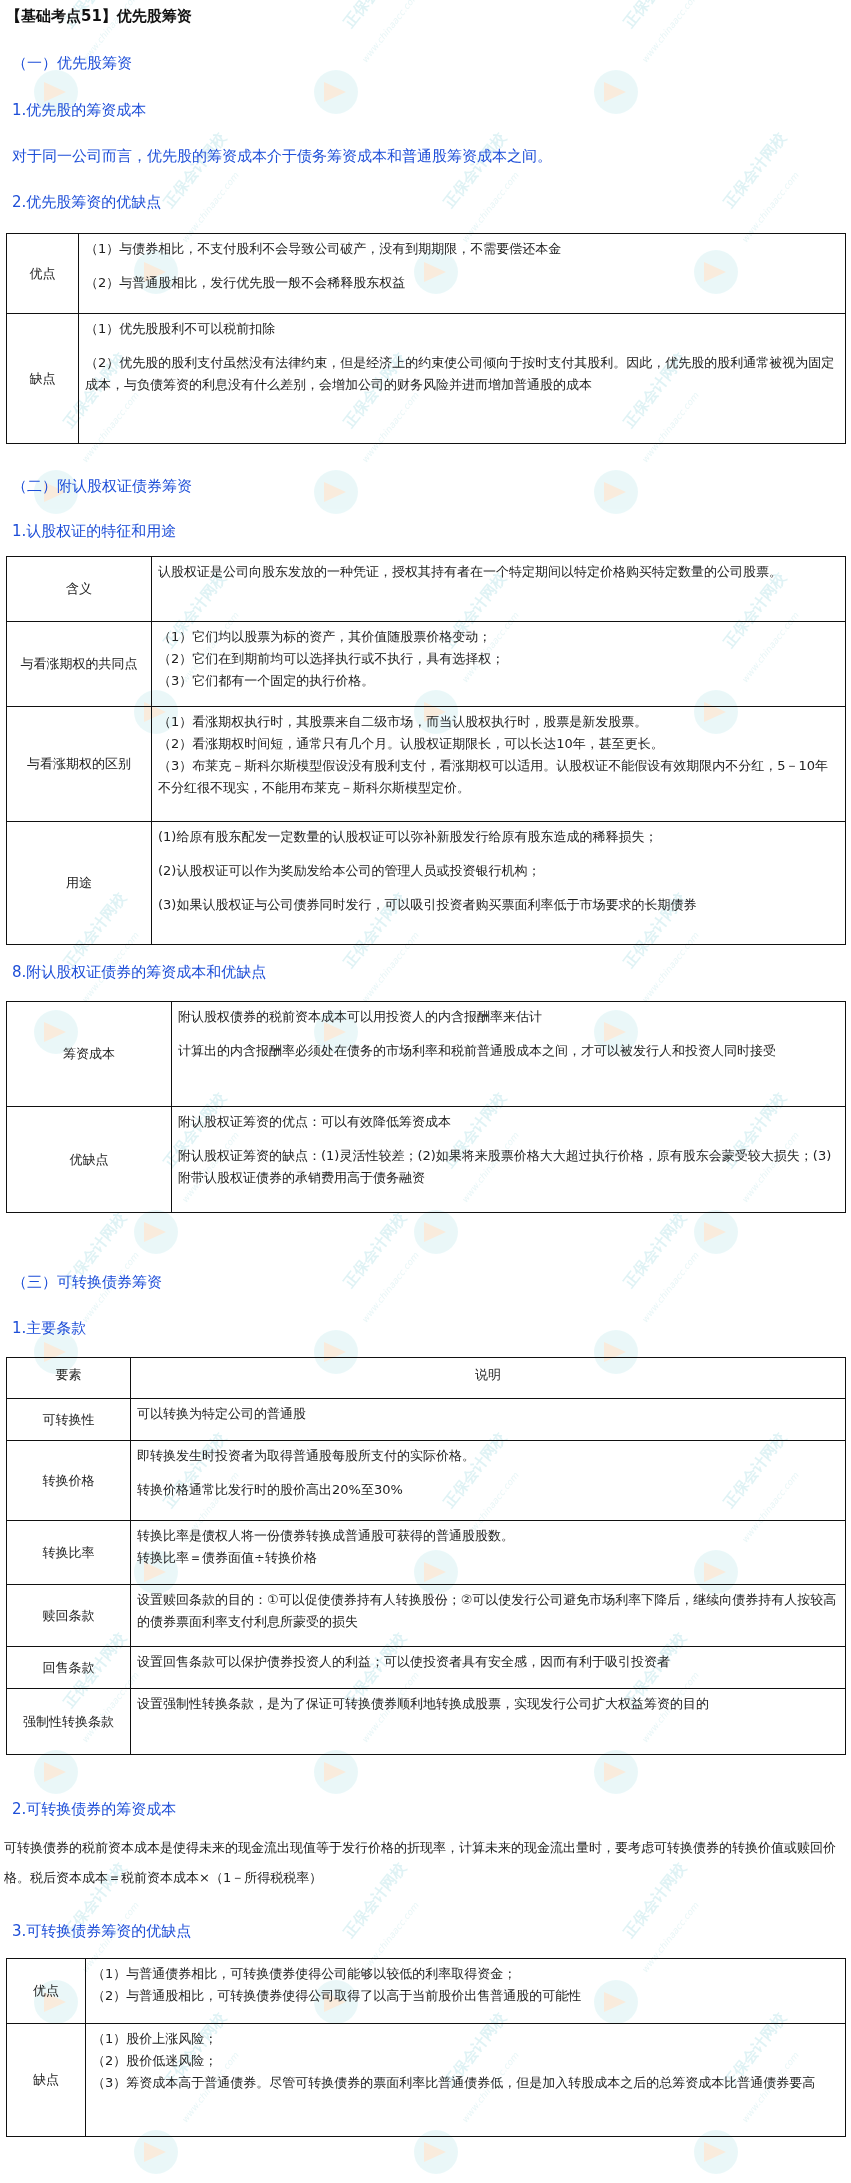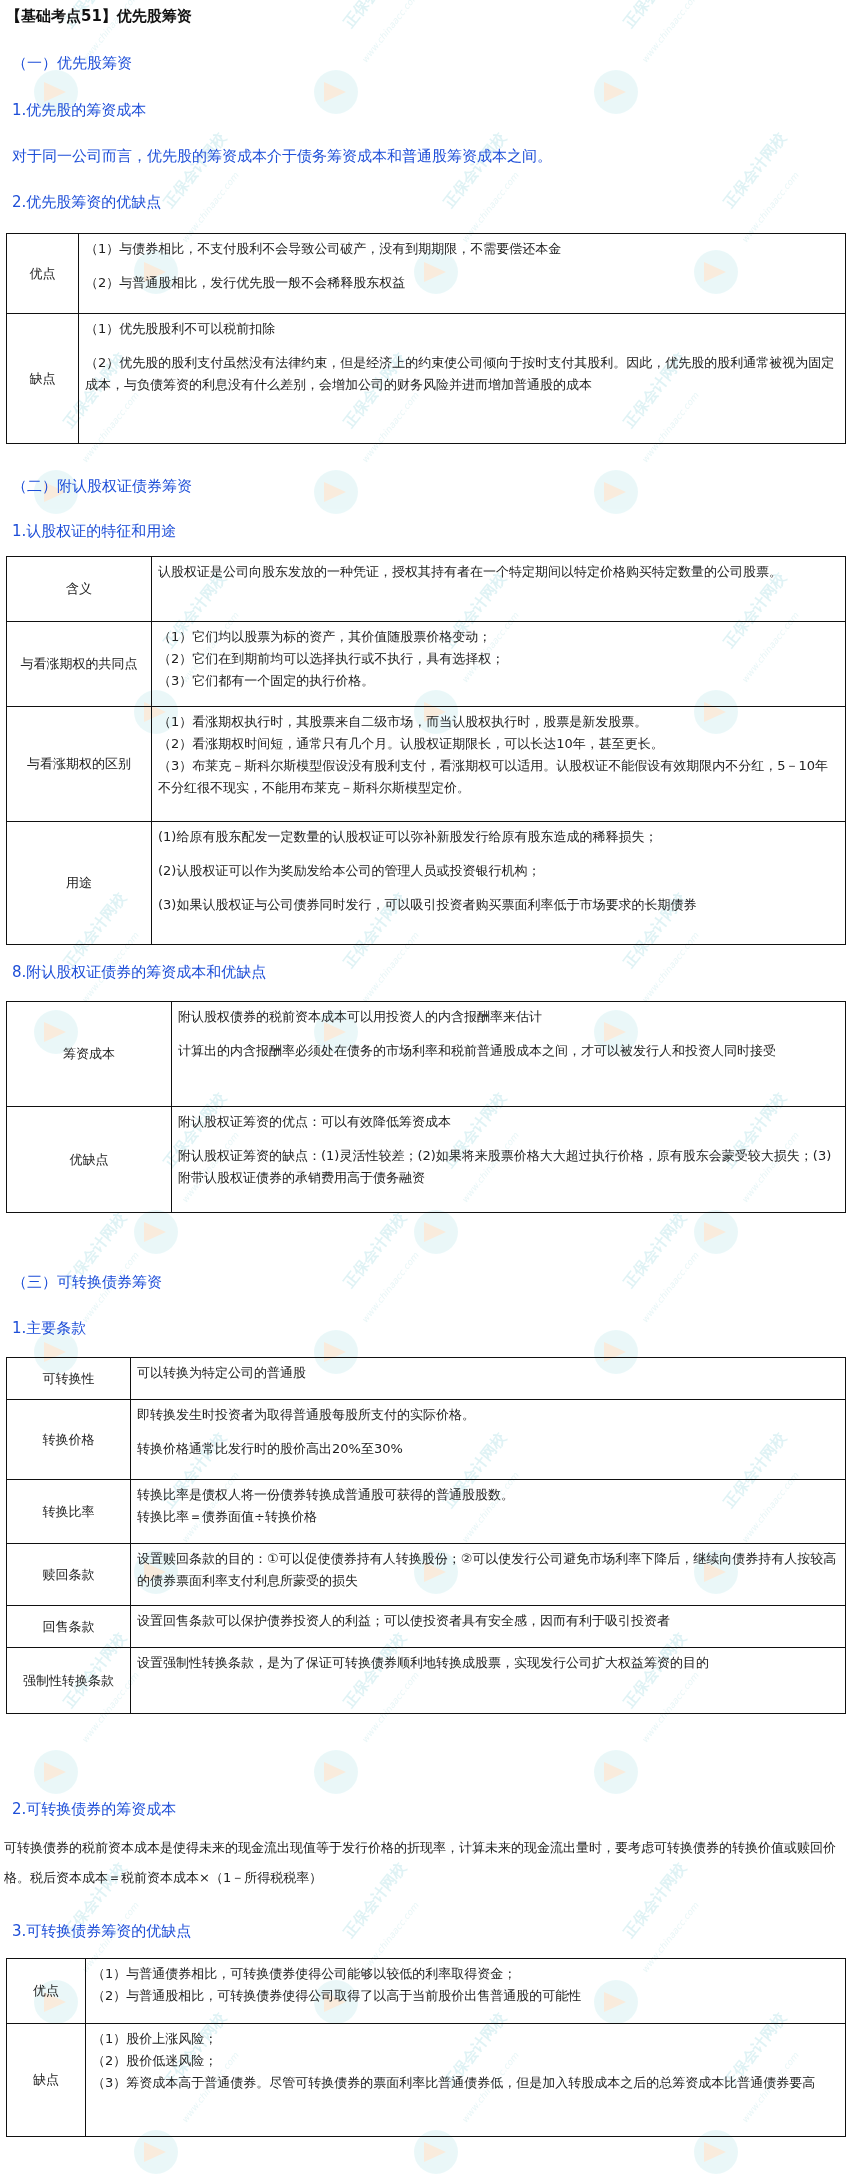--- a/index.html
+++ b/index.html
@@ -342,20 +342,24 @@
 
   <div class="abs h" style="top:1273px">（三）可转换债券筹资</div>
   <div class="abs h" style="top:1319px">1.主要条款</div>
 
   <table class="t" style="top:1357px">
     <colgroup>
         <col style="width:124px">
         <col>
       </colgroup>
     <tbody>
+        <tr style="height:40px">
+      <td class="hd">要素</td>
+      <td class="hd">说明</td>
+    </tr>
     <tr style="height:42px">
       <td class="lbl">可转换性</td>
       <td>
         <span class="cell-line">可以转换为特定公司的普通股</span>
       </td>
     </tr>
     <tr style="height:80px">
       <td class="lbl">转换价格</td>
       <td>
         <span class="cell-line">即转换发生时投资者为取得普通股每股所支付的实际价格。</span>

